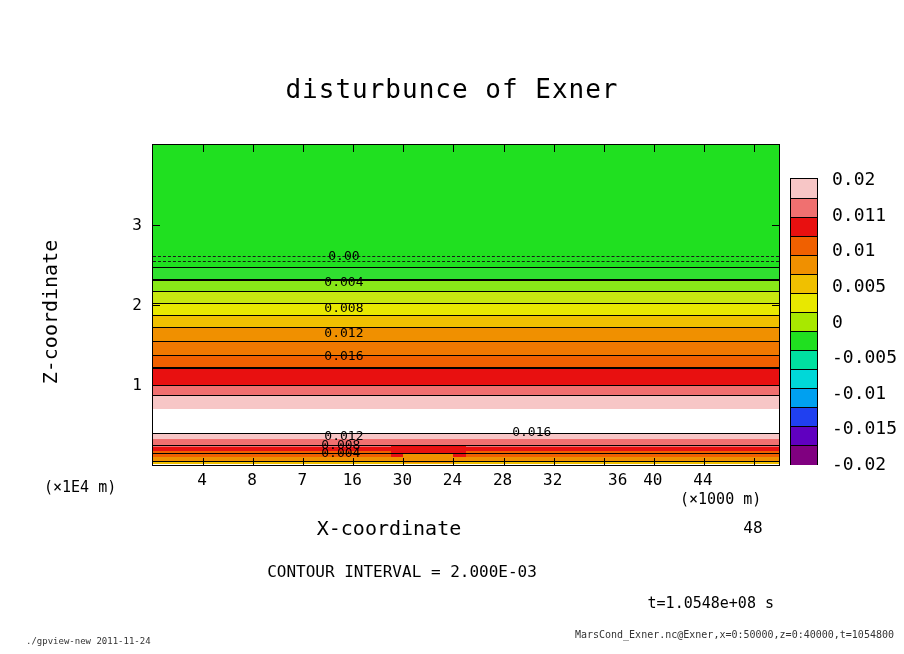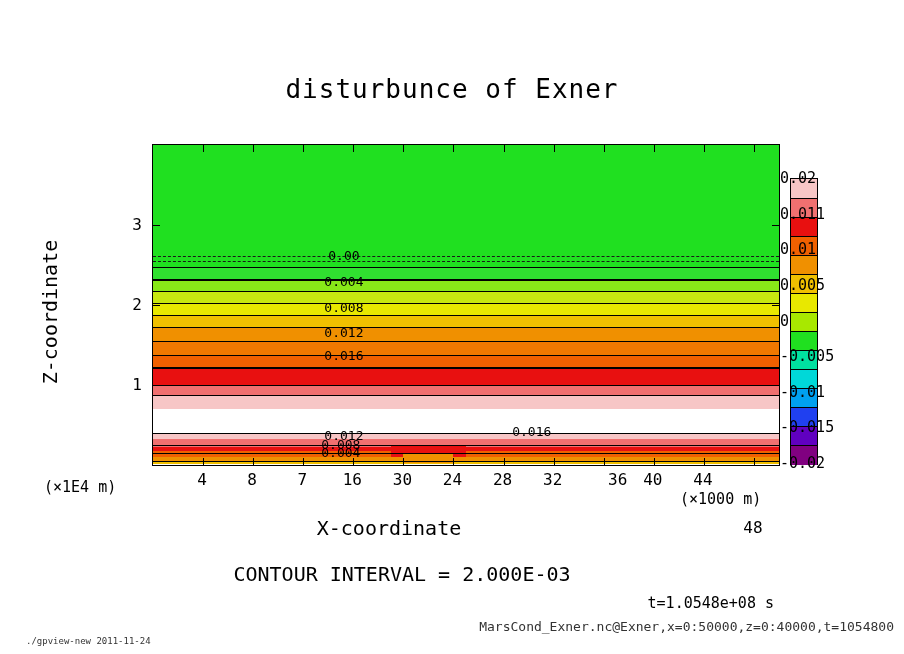--- a/index.html
+++ b/index.html
@@ -31,26 +31,26 @@
   .tick-x.b{position:absolute;bottom:0;top:auto;}
   .tick-y{position:absolute;left:0;height:0;width:7px;border-top:1px solid #000;}
   .tick-y.r{left:auto;right:0;}
   .xlab{position:absolute;font-size:16px;transform:translateX(-50%);}
   .ylab{position:absolute;font-size:16px;transform:translateY(-50%);text-align:right;}
   .axis-title{position:absolute;font-size:20px;}
   .unit{position:absolute;font-size:15px;}
   
   #cbar{position:absolute;left:790px;top:178px;width:26px;height:285px;border:1px solid #000;}
   #cbar div{position:absolute;left:0;width:100%;}
-  .cbtick{position:absolute;left:780px;font-size:15px;transform:translateY(-50%);}
+  .cbtick{position:absolute;left:832px;font-size:18px;transform:translateY(-50%);}
   .cbsep{position:absolute;left:0;width:100%;height:0;border-top:1px solid #000;}
   
-  .caption{position:absolute;font-size:20px;}
+  .caption{position:absolute;font-size:16px;}
   .small{font-size:9px;color:#333;}
-  .foot-right{position:absolute;right:10px;bottom:20px;font-size:13px;color:#333;}
+  .foot-right{position:absolute;right:10px;bottom:14px;font-size:10px;color:#333;}
   .foot-left{position:absolute;left:26px;bottom:8px;font-size:9px;color:#333;}
 </style>
 </head>
 <body>
 
 <div class="title">disturbunce of Exner</div>
 
 <div id="plot">
 
   <div class="band" style="top:0px;height:113px;background:#20e020;"></div>

